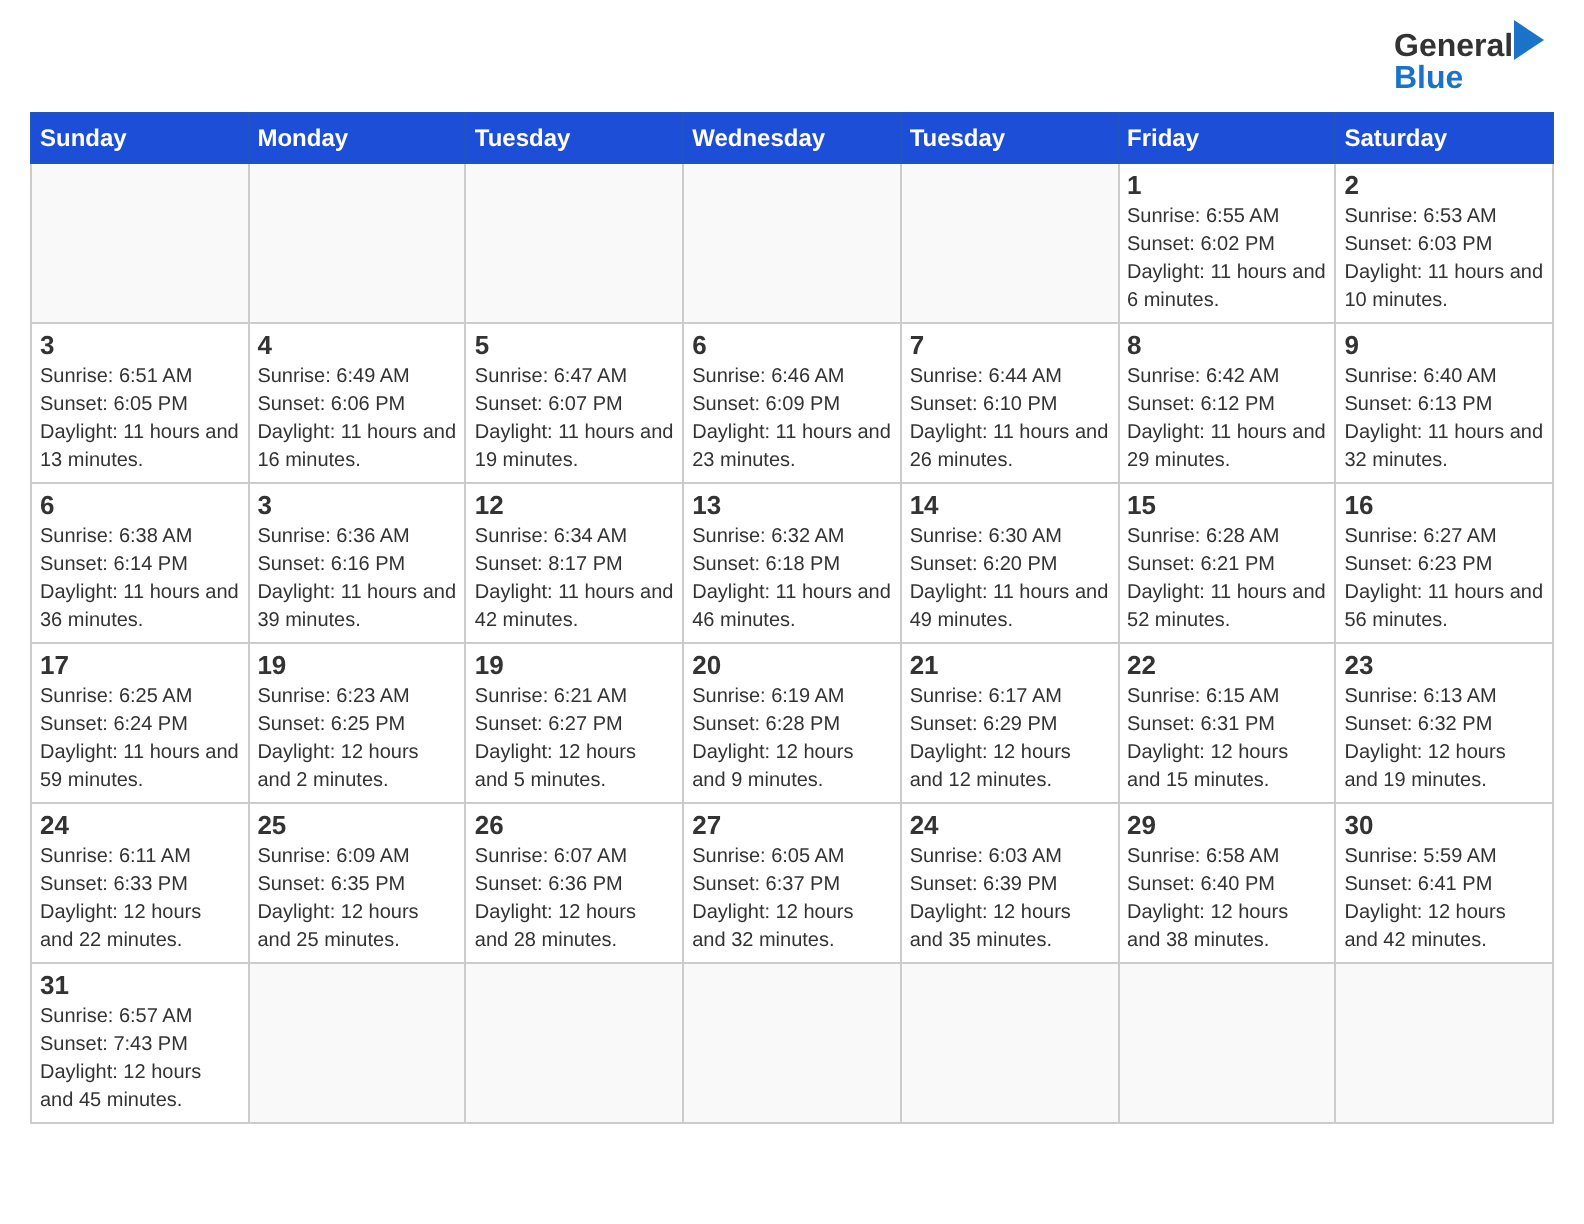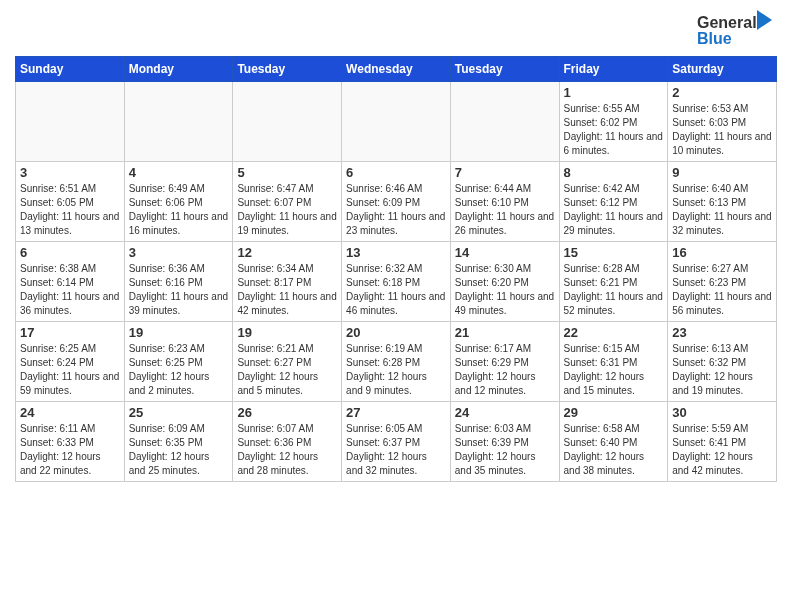--- a/index.html
+++ b/index.html
@@ -293,14 +293,28 @@
 Sunset: 6:40 PM
 Daylight: 12 hours and 38 minutes.</div>
         </td>
         <td>
           <div class="day-number">30</div>
           <div class="day-info">Sunrise: 5:59 AM
 Sunset: 6:41 PM
 Daylight: 12 hours and 42 minutes.</div>
         </td>
       </tr>
+      <tr class="last-row">
+        <td>
+          <div class="day-number">31</div>
+          <div class="day-info">Sunrise: 6:57 AM
+Sunset: 7:43 PM
+Daylight: 12 hours and 45 minutes.</div>
+        </td>
+        <td class="empty"></td>
+        <td class="empty"></td>
+        <td class="empty"></td>
+        <td class="empty"></td>
+        <td class="empty"></td>
+        <td class="empty"></td>
+      </tr>
     </tbody>
 </table>
 
 </body></html>

